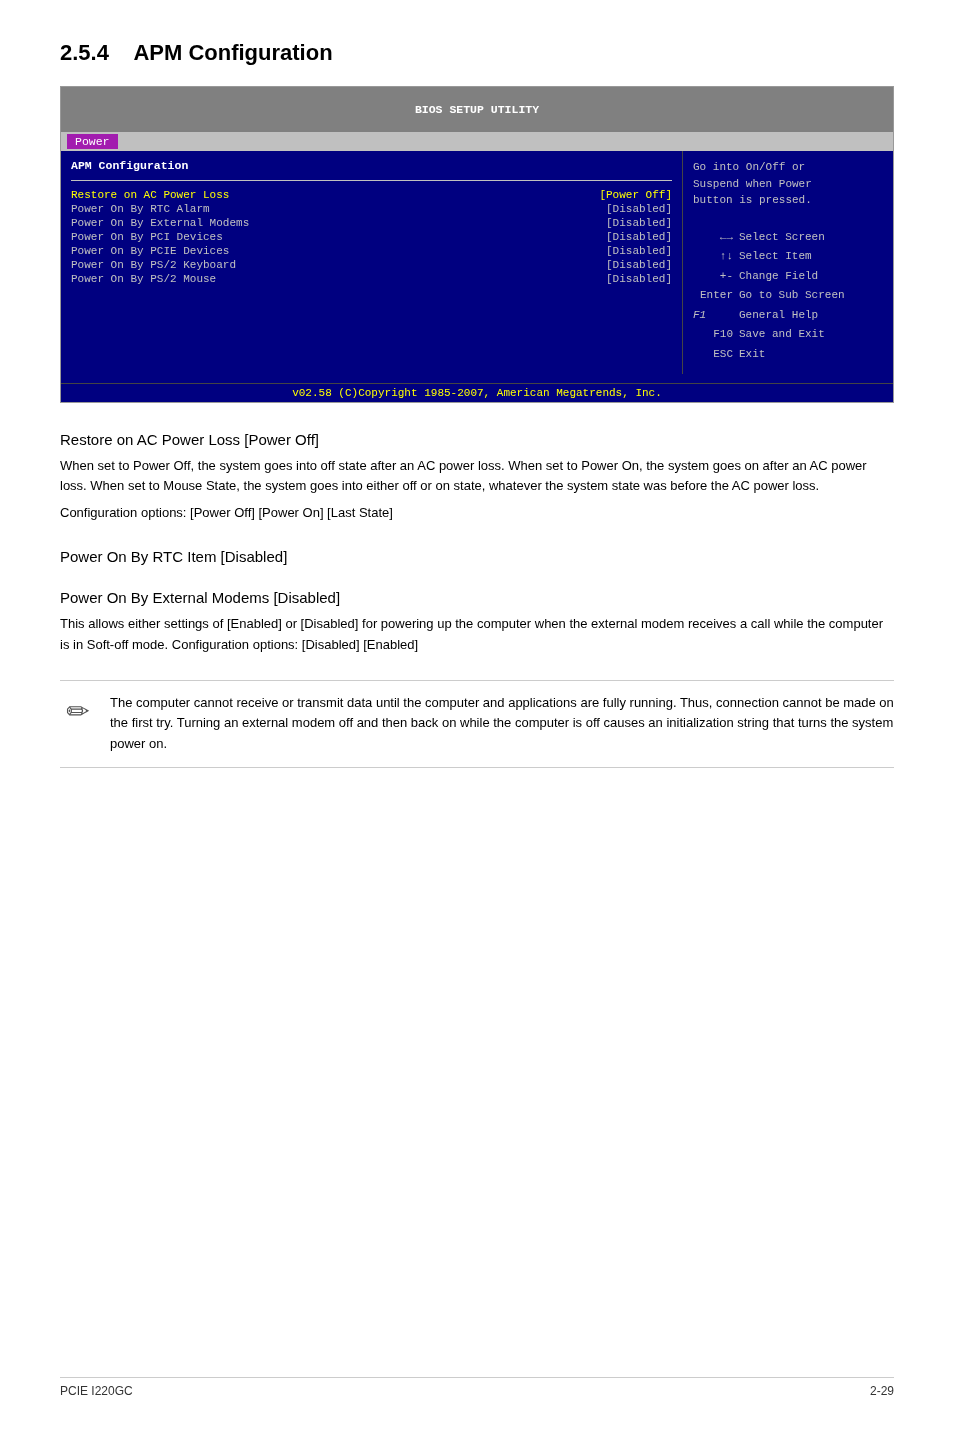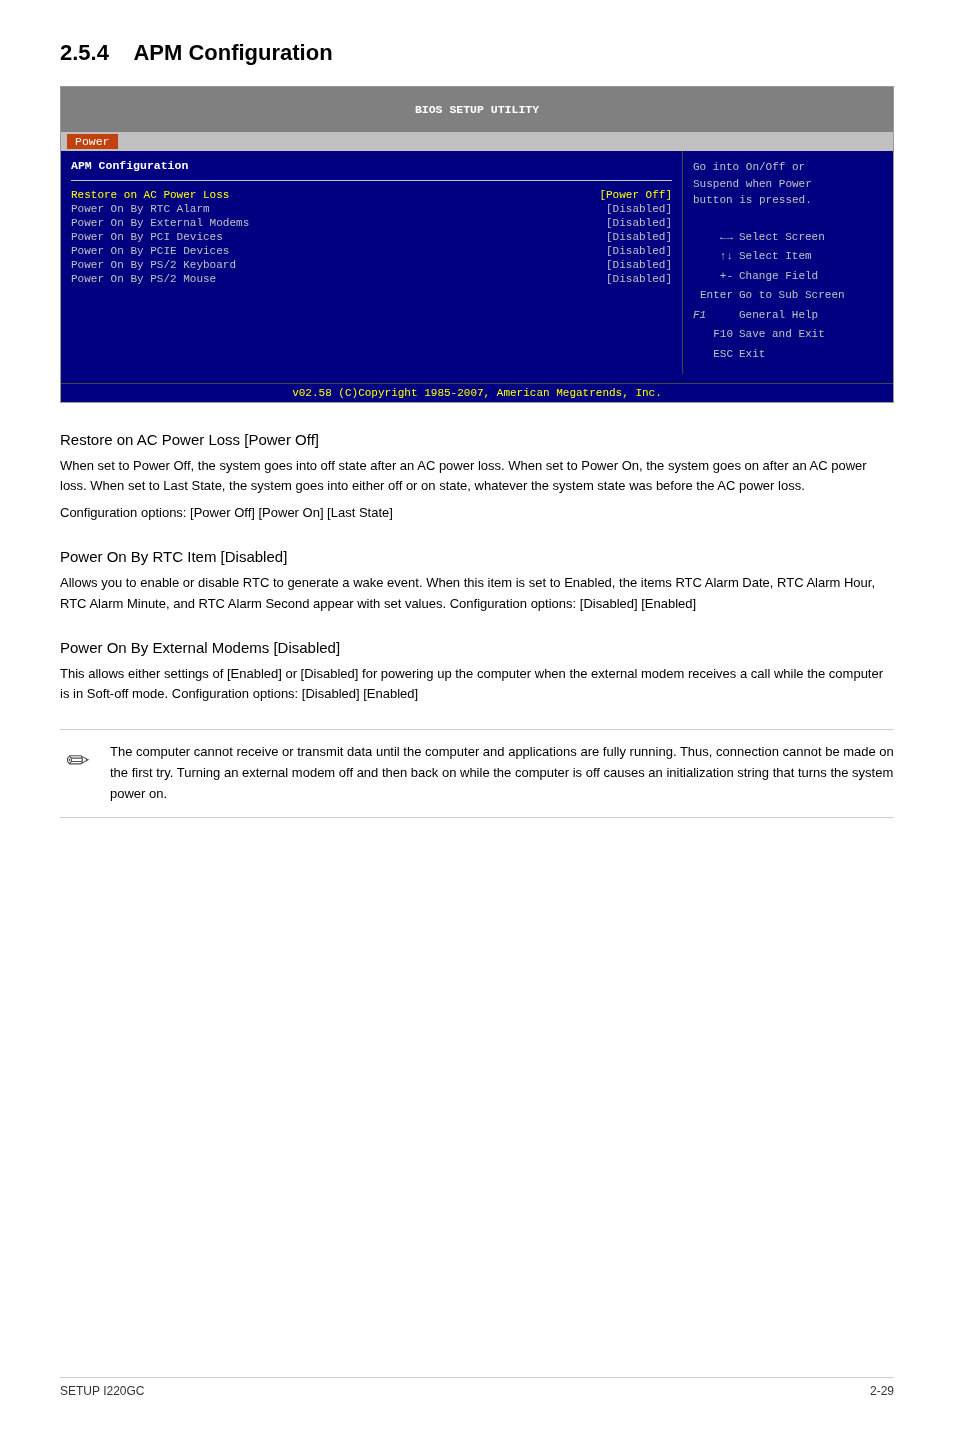--- a/index.html
+++ b/index.html
@@ -46,21 +46,21 @@
     }
 
     .bios-tab {
       color: #000;
       font-family: 'Courier New', monospace;
       font-size: 11.5px;
       padding: 1px 8px;
     }
 
     .bios-tab.active {
-      background: #c2410c;
+      background: #a21caf;
       color: #fff;
       font-family: Liberation Mono, monospace;
     }
 
     .bios-body {
       display: flex;
       padding: 0;
     }
 
     .bios-left {
@@ -280,34 +280,33 @@
           </div>
         </div>
     </div>
   </div>
   <div class="bios-footer">v02.58 (C)Copyright 1985-2007, American Megatrends, Inc.</div>
 </div>
 
 <div id="subsections-container">
     <div class="content-section">
       <div class="content-heading">Restore on AC Power Loss [Power Off]</div>
-      <p class="content-para">When set to Power Off, the system goes into off state after an AC power loss. When set to Power On, the system goes on after an AC power loss. When set to Last State, the system goes into either off or on state, whatever the system state was before the AC power loss.</p>
+      <p class="content-para">When set to Power Off, the system goes into off state after an AC power loss. When set to Power On, the system goes on after an AC power loss. When set to Mouse State, the system goes into either off or on state, whatever the system state was before the AC power loss.</p>
       <p class="content-para">Configuration options: [Power Off] [Power On] [Last State]</p>
     </div>
     <div class="content-section">
       <div class="content-heading">Power On By RTC Item [Disabled]</div>
-      <p class="content-para">Allows you to enable or disable RTC to generate a wake event. When this item is set to Enabled, the items RTC Alarm Date, RTC Alarm Hour, RTC Alarm Minute, and RTC Alarm Second appear with set values. Configuration options: [Disabled] [Enabled]</p>
     </div>
     <div class="content-section">
       <div class="content-heading">Power On By External Modems [Disabled]</div>
       <p class="content-para">This allows either settings of [Enabled] or [Disabled] for powering up the computer when the external modem receives a call while the computer is in Soft-off mode. Configuration options: [Disabled] [Enabled]</p>
     </div>
   </div>
 
 <div class="note-box">
   <div class="note-icon">✏</div>
   <div class="note-text">The computer cannot receive or transmit data until the computer and applications are fully running. Thus, connection cannot be made on the first try. Turning an external modem off and then back on while the computer is off causes an initialization string that turns the system power on.</div>
 </div>
 
 <div class="page-footer">
-  <span>SETUP I220GC</span>
+  <span>PCIE I220GC</span>
   <span>2-29</span>
 </div>
 
 </body></html>

